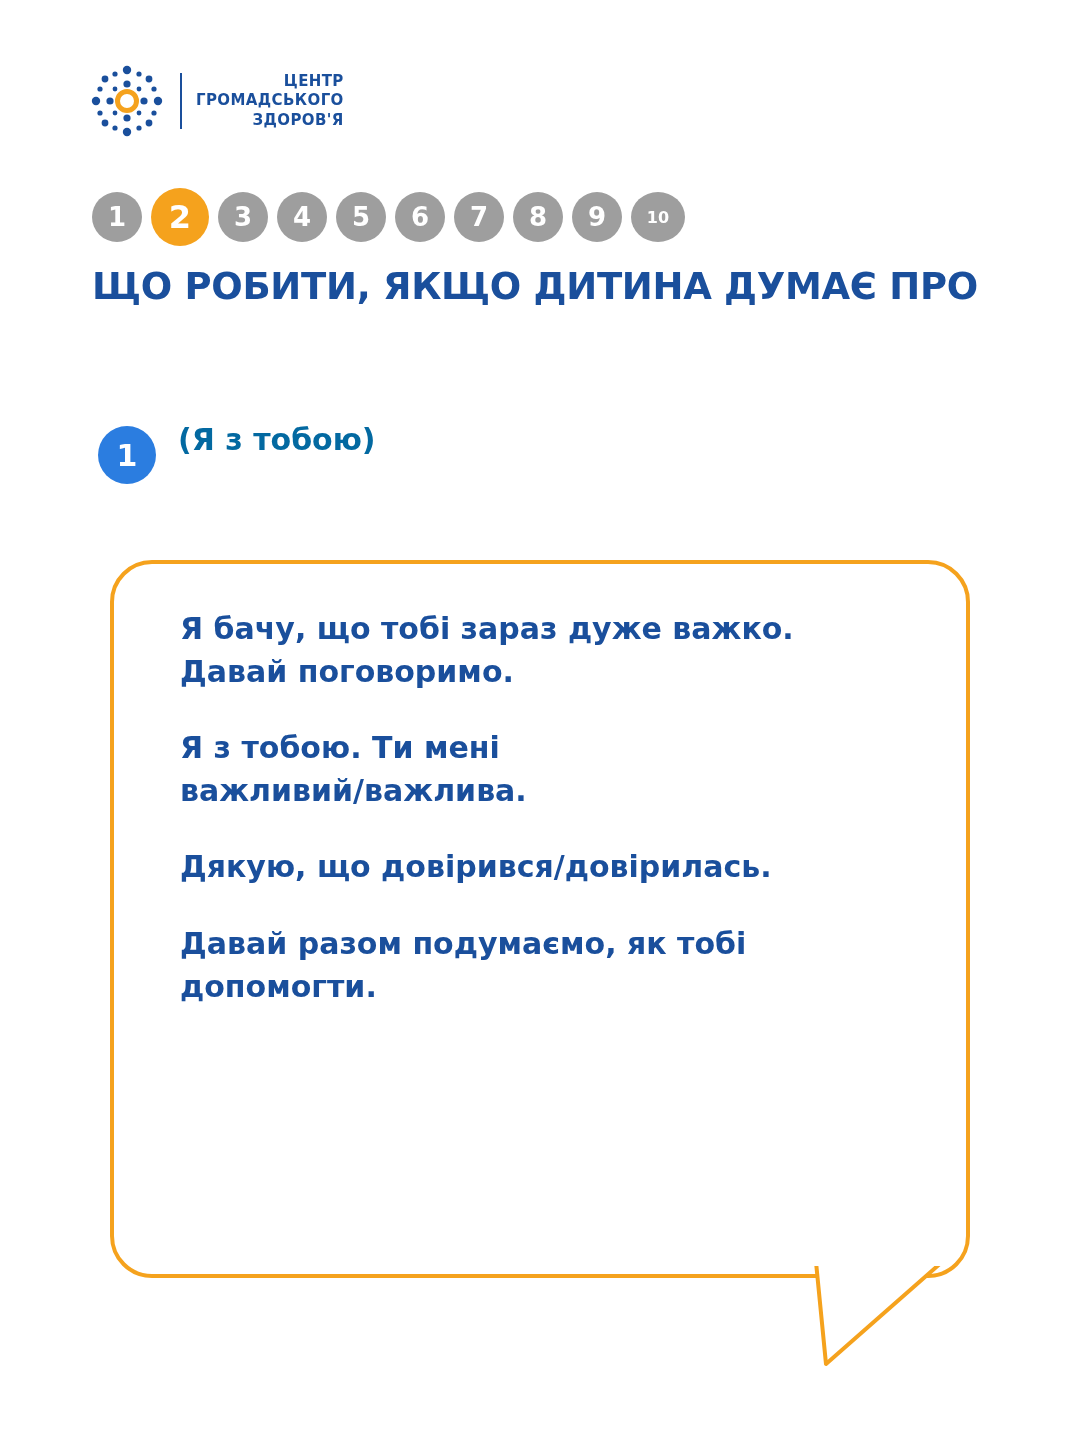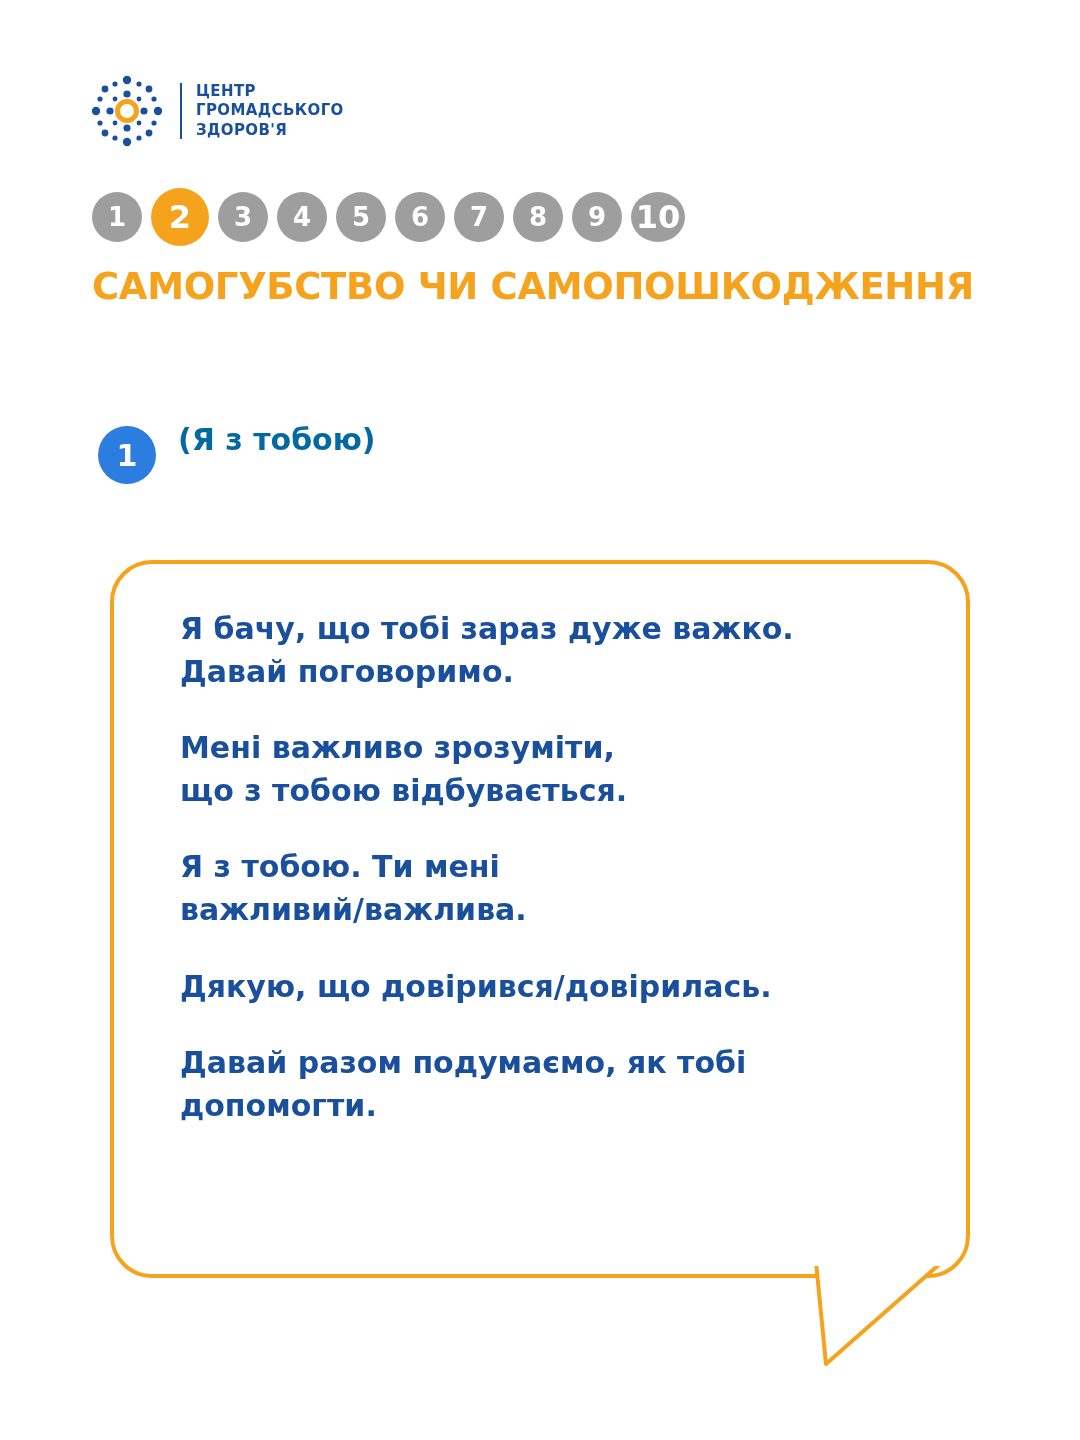--- a/index.html
+++ b/index.html
@@ -12,24 +12,25 @@
     background: #ffffff;
     font-family: "DejaVu Sans", "Liberation Sans", sans-serif;
     overflow: hidden;
     position: relative;
   }
 
   
   .logo-block {
     position: absolute;
     left: 88px;
-    top: 72px;
+    top: 62px;
     display: flex;
     align-items: center;
     gap: 14px;
+    text-align: right;
   }
   .logo-mark {
     width: 78px;
     height: 78px;
     position: relative;
     flex: none;
   }
   .logo-divider {
     width: 2px;
     height: 56px;
@@ -68,21 +69,21 @@
     font-family: "DejaVu Sans", "Liberation Sans", sans-serif;
   }
   .step.active {
     background: #f5a21d;
     width: 58px;
     height: 58px;
     font-size: 32px;
   }
   .step.wide {
     width: 54px;
-    font-size: 32px;
+    font-size: 16px;
   }
 
   
   .headline {
     position: absolute;
     left: 92px;
     top: 264px;
     width: 920px;
   }
   .headline .line1 {
@@ -233,42 +234,40 @@
   <div class="step">4</div>
   <div class="step">5</div>
   <div class="step">6</div>
   <div class="step">7</div>
   <div class="step">8</div>
   <div class="step">9</div>
   <div class="step wide">10</div>
 </div>
 
 <div class="headline">
-  <div class="line2">САМОГУБСТВО ЧИ САМОПОШКОДЖЕННЯ</div>
+  <div class="line1">ЩО РОБИТИ, ЯКЩО ДИТИНА ДУМАЄ ПРО</div>
 </div>
 
 <div class="section">
   <div class="section-badge">1</div>
   <div class="section-titles">
     <div class="section-subtitle">(Я з тобою)</div>
   </div>
 </div>
 
 <div class="bubble-wrap">
   <div class="bubble"></div>
   <div class="bubble-tail">
     <svg viewBox="0 0 140 110" width="140" height="110" aria-hidden="true">
       <path d="M6 2 L132 2 L16 104 Z" fill="#ffffff" stroke="#f5a21d" stroke-width="4" stroke-linejoin="round"></path>
       <rect x="2" y="0" width="134" height="6" fill="#ffffff"></rect>
     </svg>
   </div>
   <div class="bubble-content">
     <p class="bubble-p">Я бачу, що тобі зараз дуже важко.
 Давай поговоримо.</p>
-    <p class="bubble-p">Мені важливо зрозуміти,
-що з тобою відбувається.</p>
     <p class="bubble-p">Я з тобою. Ти мені
 важливий/важлива.</p>
     <p class="bubble-p">Дякую, що довірився/довірилась.</p>
     <p class="bubble-p">Давай разом подумаємо, як тобі
 допомогти.</p>
   </div>
 </div>
 
 </body></html>

